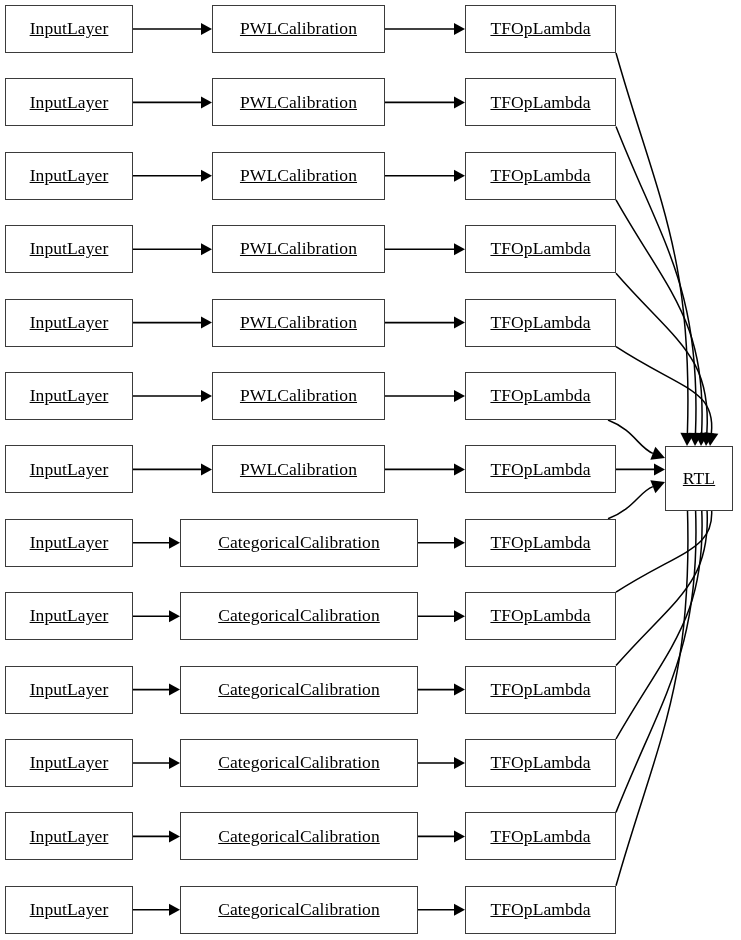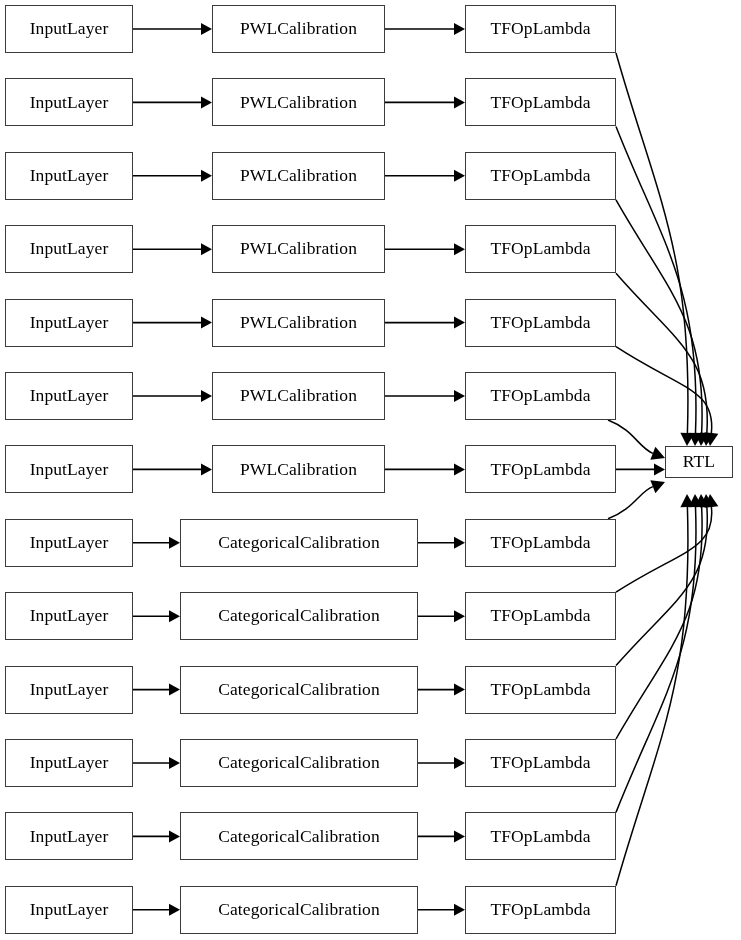--- a/index.html
+++ b/index.html
@@ -33,20 +33,21 @@
     align-items: center;
     justify-content: center;
     font-size: 17.5px;
     color: #000000;
     line-height: 1;
     white-space: nowrap;
     letter-spacing: 0.1px;
   }
   .node-label {
     display: block;
+    text-decoration: underline;
   }
 </style>
 </head>
 <body>
 
 <div id="canvas">
   <svg id="edge-layer" viewBox="0 0 741 940" xmlns="http://www.w3.org/2000/svg">
       <line x1="133" y1="29" x2="201" y2="29" stroke="#000000" stroke-width="1.6"></line>
       <polygon points="212.00,29.00 201.00,35.00 201.00,23.00" fill="#000000"></polygon>
       <line x1="385" y1="29" x2="454" y2="29" stroke="#000000" stroke-width="1.6"></line>
@@ -236,16 +237,16 @@
     </div>
     <div class="node" style="left: 5px; top: 885.8px; width: 128px; height: 48px;">
       <span class="node-label">InputLayer</span>
     </div>
     <div class="node" style="left: 180px; top: 885.8px; width: 238px; height: 48px;">
       <span class="node-label">CategoricalCalibration</span>
     </div>
     <div class="node" style="left: 465px; top: 885.8px; width: 151px; height: 48px;">
       <span class="node-label">TFOpLambda</span>
     </div>
-    <div class="node" style="left: 665px; top: 446px; width: 68px; height: 32px;">
+    <div class="node" style="left: 665px; top: 446px; width: 68px; height: 65px;">
       <span class="node-label">RTL</span>
     </div>
   </div>
 
 </body></html>

